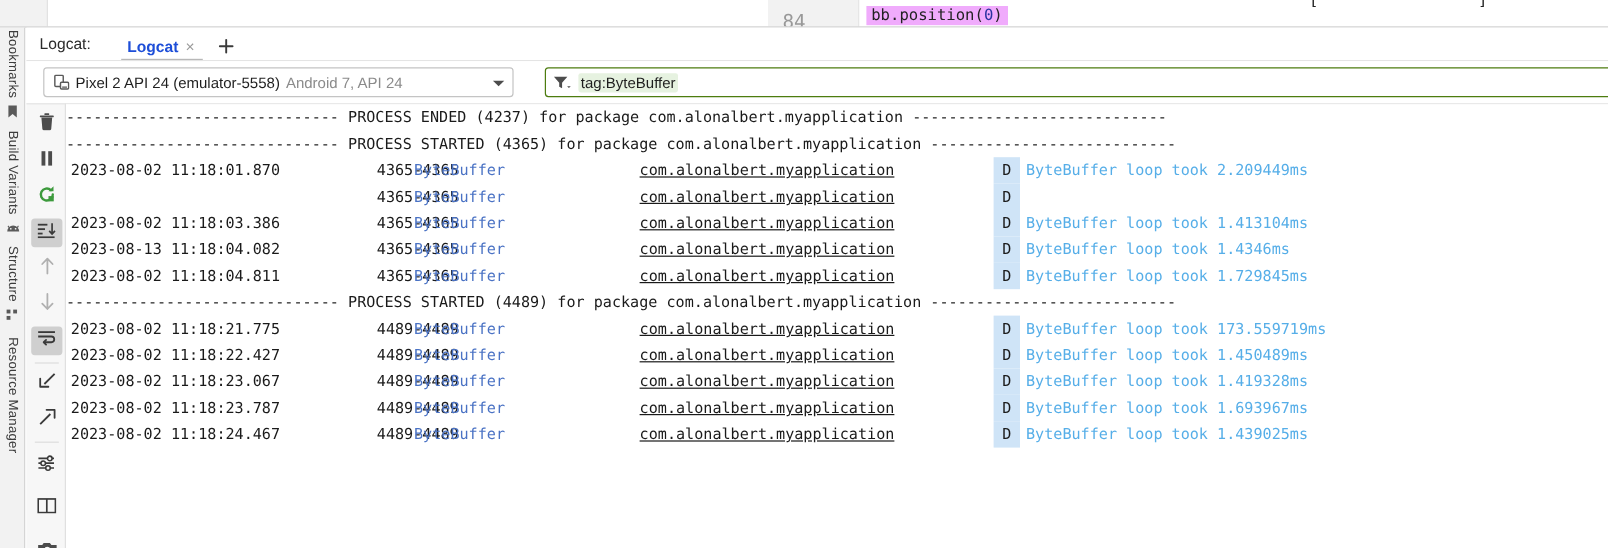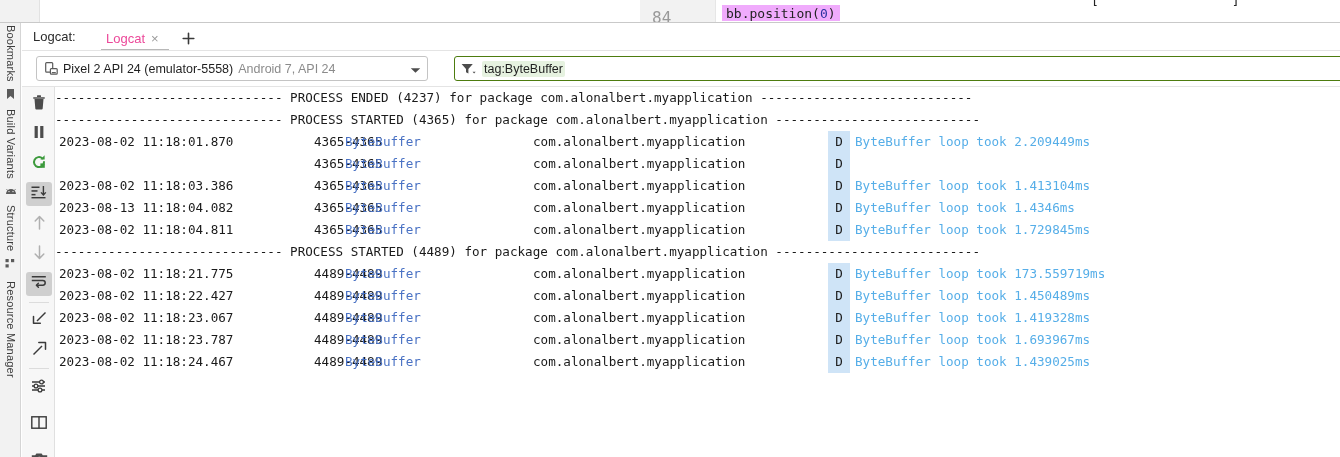--- a/index.html
+++ b/index.html
@@ -71,21 +71,21 @@
 
   
   .tabbar { position:absolute; left:22px; top:23px; width:1318px; height:27px; background:#ffffff;padding-left:40px; }
   .tab-prefix {
     position:absolute; left:11px; top:6px; font-size:13px; color:#2b2b2b;
   }
   .tab-active {
     position:absolute; left:82px; top:4px; height:23px;
     padding:0 4px 0 2px; display:flex; align-items:center; gap:6px;
   }
-  .tab-title { font-size:13px; color:#ec4899; }
+  .tab-title { font-size:13px; color:#1d4ed8;font-weight:bold; }
   .tab-underline { position:absolute; left:79px; top:26px; width:68px; height:2px; background:#b8b8b8; }
   .tab-close { font-size:13px; color:#9a9a9a; line-height:1; }
   .tab-add { position:absolute; left:156px; top:5px; width:20px; height:20px; display:flex; align-items:center; justify-content:center; }
   .tabbar-sep { position:absolute; left:22px; top:50px; width:1318px; height:1px; background:#e4e4e4; }
 
   
   .filter-row { position:absolute; left:22px; top:51px; width:1318px; height:35px; background:#ffffff; }
   .device-select {
     position:absolute; left:14px; top:5px; width:392px; height:25px;
     border:1px solid #c4c4c4; border-radius:3px; background:#ffffff;
@@ -116,21 +116,21 @@
     font-size:12.6px;
   }
   .log-line {
     position:relative; height:22px; line-height:22px; white-space:pre;
   }
   .sys-line { color:#1a1a1a; white-space:pre; }
 
   .c-ts   { position:absolute; left:4px;   color:#1a1a1a; }
   .c-pid  { position:absolute; left:259px; color:#1a1a1a; }
   .c-tag  { position:absolute; left:290px; color:#4a72c4; }
-  .c-pkg  { position:absolute; left:478px; color:#1a1a1a; }
+  .c-pkg  { position:absolute; left:478px; color:#1a1a1a;text-decoration:underline; }
   .c-lvl  {
     position:absolute; left:773px; width:22px; text-align:center;
     background:#cfe4f7; color:#1a1a1a; height:22px;
   }
   .c-msg  { position:absolute; left:800px; color:#56aee8; }
 </style>
 </head>
 <body>
 
 <div class="root">

